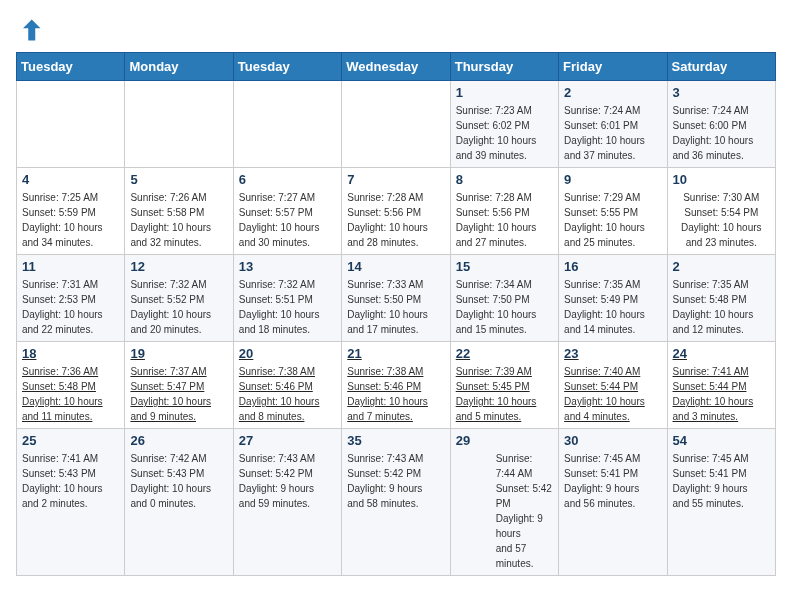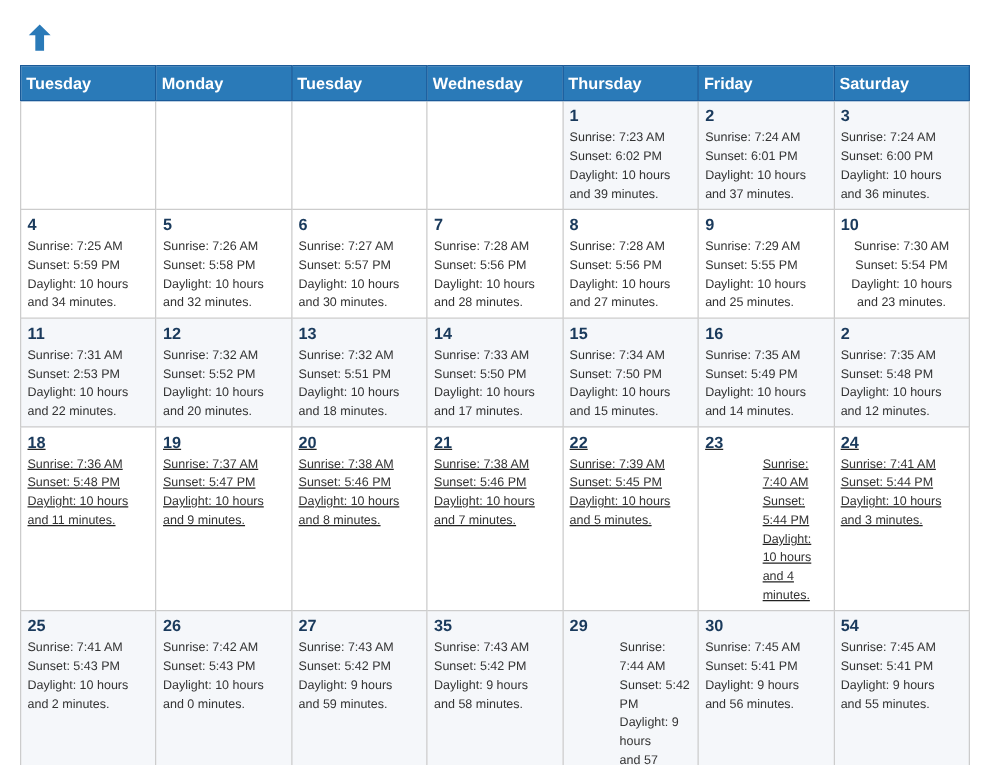--- a/index.html
+++ b/index.html
@@ -290,21 +290,21 @@
         </td>
         <td>
           <span class="day-num">22</span>
           <div class="day-info" style="white-space: pre-line;">Sunrise: 7:39 AM
 Sunset: 5:45 PM
 Daylight: 10 hours
 and 5 minutes.</div>
         </td>
         <td>
           <span class="day-num">23</span>
-          <div class="day-info" style="white-space: pre-line; margin-left: 46px;">Sunrise: 7:40 AM
+          <div class="day-info" style="white-space: pre-line;">Sunrise: 7:40 AM
 Sunset: 5:44 PM
 Daylight: 10 hours
 and 4 minutes.</div>
         </td>
         <td>
           <span class="day-num">24</span>
           <div class="day-info" style="white-space: pre-line;">Sunrise: 7:41 AM
 Sunset: 5:44 PM
 Daylight: 10 hours
 and 3 minutes.</div>

